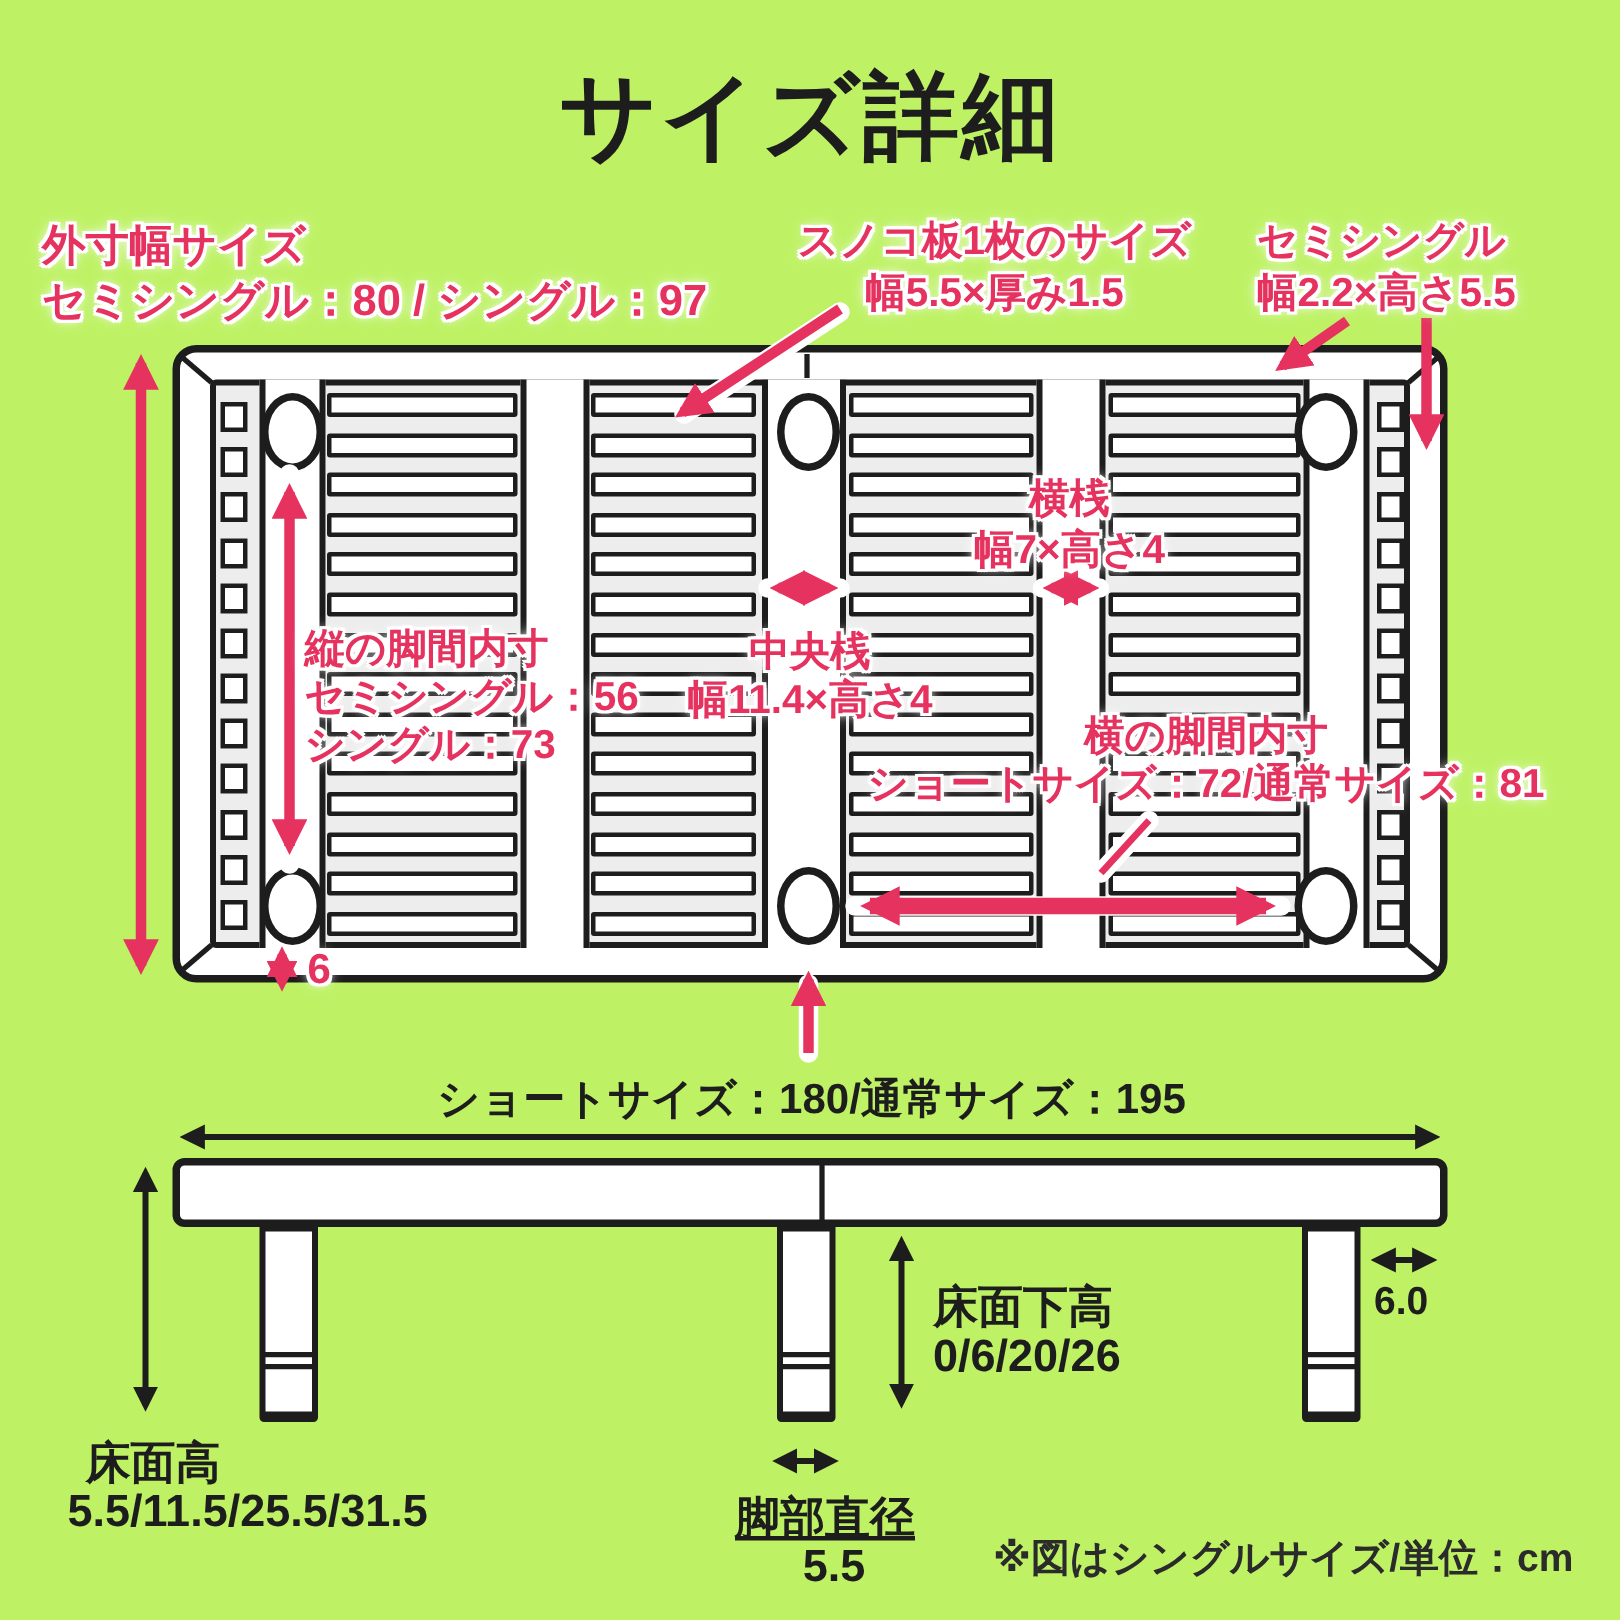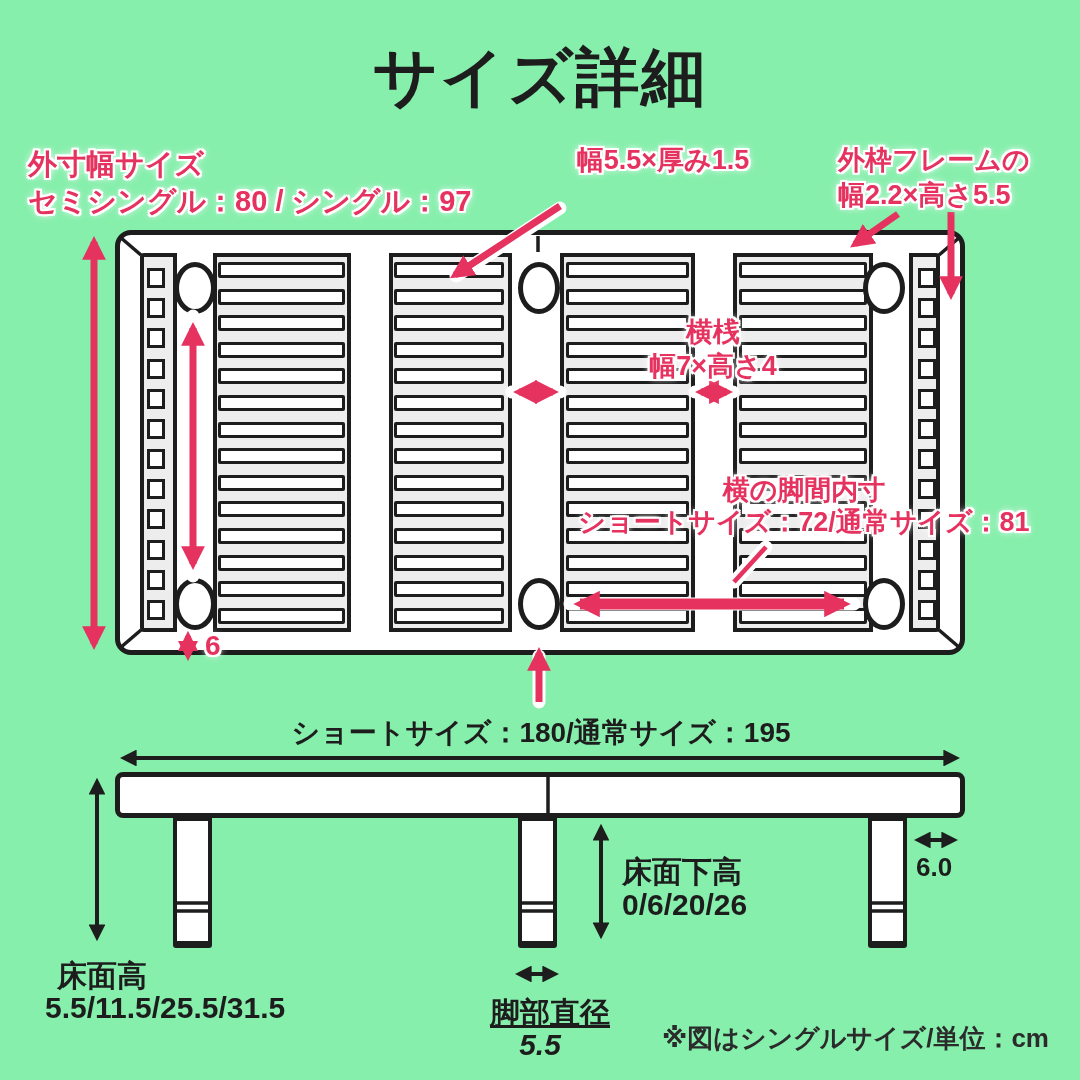--- a/index.html
+++ b/index.html
@@ -1,17 +1,17 @@
 <!DOCTYPE html>
 <html><head>
 <meta charset="utf-8">
 <style>
   html,body{margin:0;padding:0;}
   body{width:1080px;height:1080px;background:#F3F3F3;font-family:"Liberation Sans","DejaVu Sans",sans-serif;}
-  #stage{position:relative;width:1080px;height:1080px;background:#86efac;overflow:hidden;}
+  #stage{position:relative;width:1080px;height:1080px;background:#bef264;overflow:hidden;}
   
   .ktitle{position:absolute;left:540px;top:34px;transform:translateX(-50%);
     font-size:64px;font-weight:900;letter-spacing:2px;color:#1D1D1D;white-space:nowrap;}
   .plabel{position:absolute;color:#E5325F;font-weight:800;font-size:27px;line-height:33px;white-space:nowrap;
     text-shadow:-2px -2px 0 #fff,0 -2px 0 #fff,2px -2px 0 #fff,-2px 0 0 #fff,2px 0 0 #fff,
                 -2px 2px 0 #fff,0 2px 0 #fff,2px 2px 0 #fff,0 0 6px #fff,0 0 10px #fff;}
   .klabel{position:absolute;color:#1D1D1D;font-weight:800;font-size:30px;line-height:33px;white-space:nowrap;}
   .cx{transform:translateX(-50%);text-align:center;}
   
   .frame-outer{position:absolute;left:115px;top:230px;width:850px;height:425px;box-sizing:border-box;
@@ -211,39 +211,49 @@
       <line x1="519" y1="974" x2="555" y2="974" stroke-width="4" marker-start="url(#mk)" marker-end="url(#mk)"></line>
       <line x1="918" y1="840" x2="954" y2="840" stroke-width="4" marker-start="url(#mk)" marker-end="url(#mk)"></line>
     </g>
   </svg>
 
   <div class="plabel" style="left:28px;top:146px;line-height:37px;font-size:29px;">
     <div>外寸幅サイズ</div>
     <div>セミシングル：80 / シングル：97</div>
   </div>
   <div class="plabel cx" style="left:663px;top:143px;line-height:35px;">
+    <div>スノコ板1枚のサイズ</div>
     <div>幅5.5×厚み1.5</div>
   </div>
   <div class="plabel" style="left:838px;top:143px;line-height:35px;">
-    <div>外枠フレームの</div>
+    <div>セミシングル</div>
     <div>幅2.2×高さ5.5</div>
+  </div>
+  <div class="plabel" style="left:203px;top:416px;line-height:32px;">
+    <div>縦の脚間内寸</div>
+    <div>セミシングル：56</div>
+    <div>シングル：73</div>
+  </div>
+  <div class="plabel cx" style="left:540px;top:418px;line-height:32px;">
+    <div>中央桟</div>
+    <div>幅11.4×高さ4</div>
   </div>
   <div class="plabel cx" style="left:713px;top:315px;line-height:34px;">
     <div>横桟</div>
     <div>幅7×高さ4</div>
   </div>
   <div class="plabel cx" style="left:804px;top:474px;line-height:32px;">
     <div>横の脚間内寸</div>
     <div>ショートサイズ：72/通常サイズ：81</div>
   </div>
   <div class="plabel" style="left:205px;top:629px;font-size:28px;">6</div>
 
   <div class="klabel cx" style="left:541px;top:716px;font-size:28px;">ショートサイズ：180/通常サイズ：195</div>
   <div class="klabel" style="left:57px;top:959px;">床面高</div>
   <div class="klabel" style="left:45px;top:991px;">5.5/11.5/25.5/31.5</div>
   <div class="klabel" style="left:622px;top:855px;">床面下高</div>
   <div class="klabel" style="left:622px;top:888px;">0/6/20/26</div>
   <div class="klabel" style="left:490px;top:996px;text-decoration:underline;">脚部直径</div>
-  <div class="klabel cx" style="left:540px;top:1028px;font-style:italic;">5.5</div>
+  <div class="klabel cx" style="left:556px;top:1028px;">5.5</div>
   <div class="klabel" style="left:916px;top:851px;font-size:26px;">6.0</div>
   <div class="klabel" style="left:662px;top:1022px;width:400px;text-align:left;font-size:26px;font-weight:600;color:#2B2B2B;">※図はシングルサイズ/単位：cm</div>
 
 </div>
 
 </body></html>

